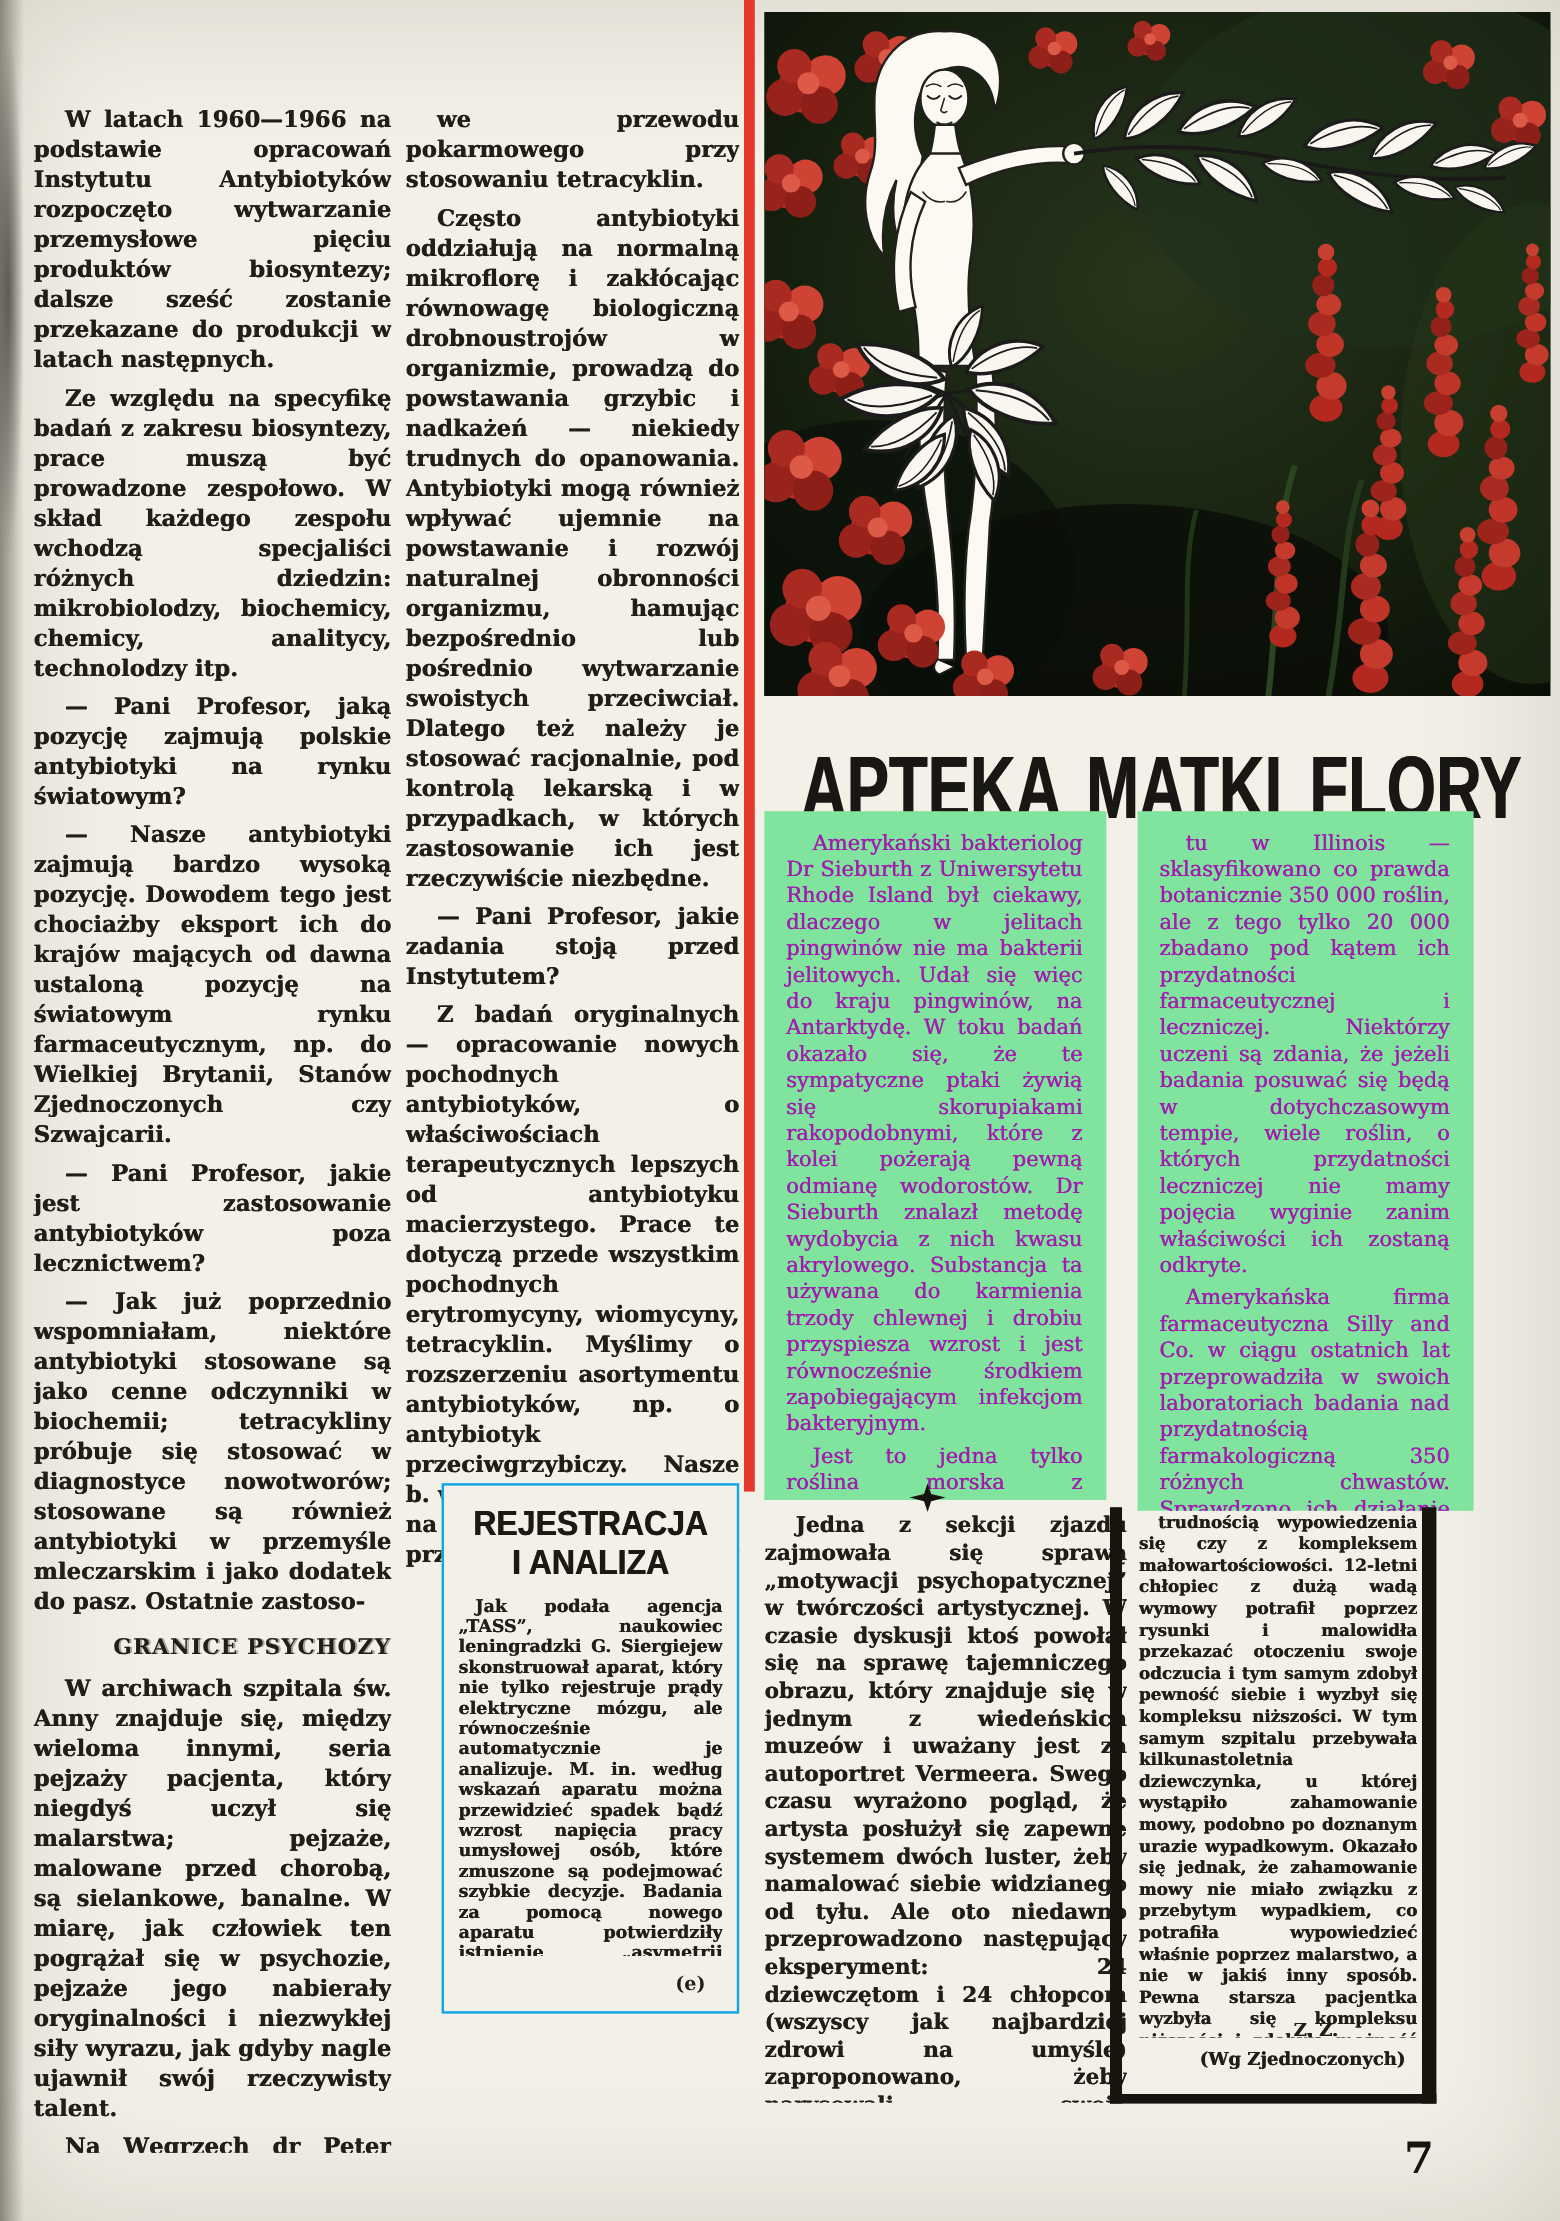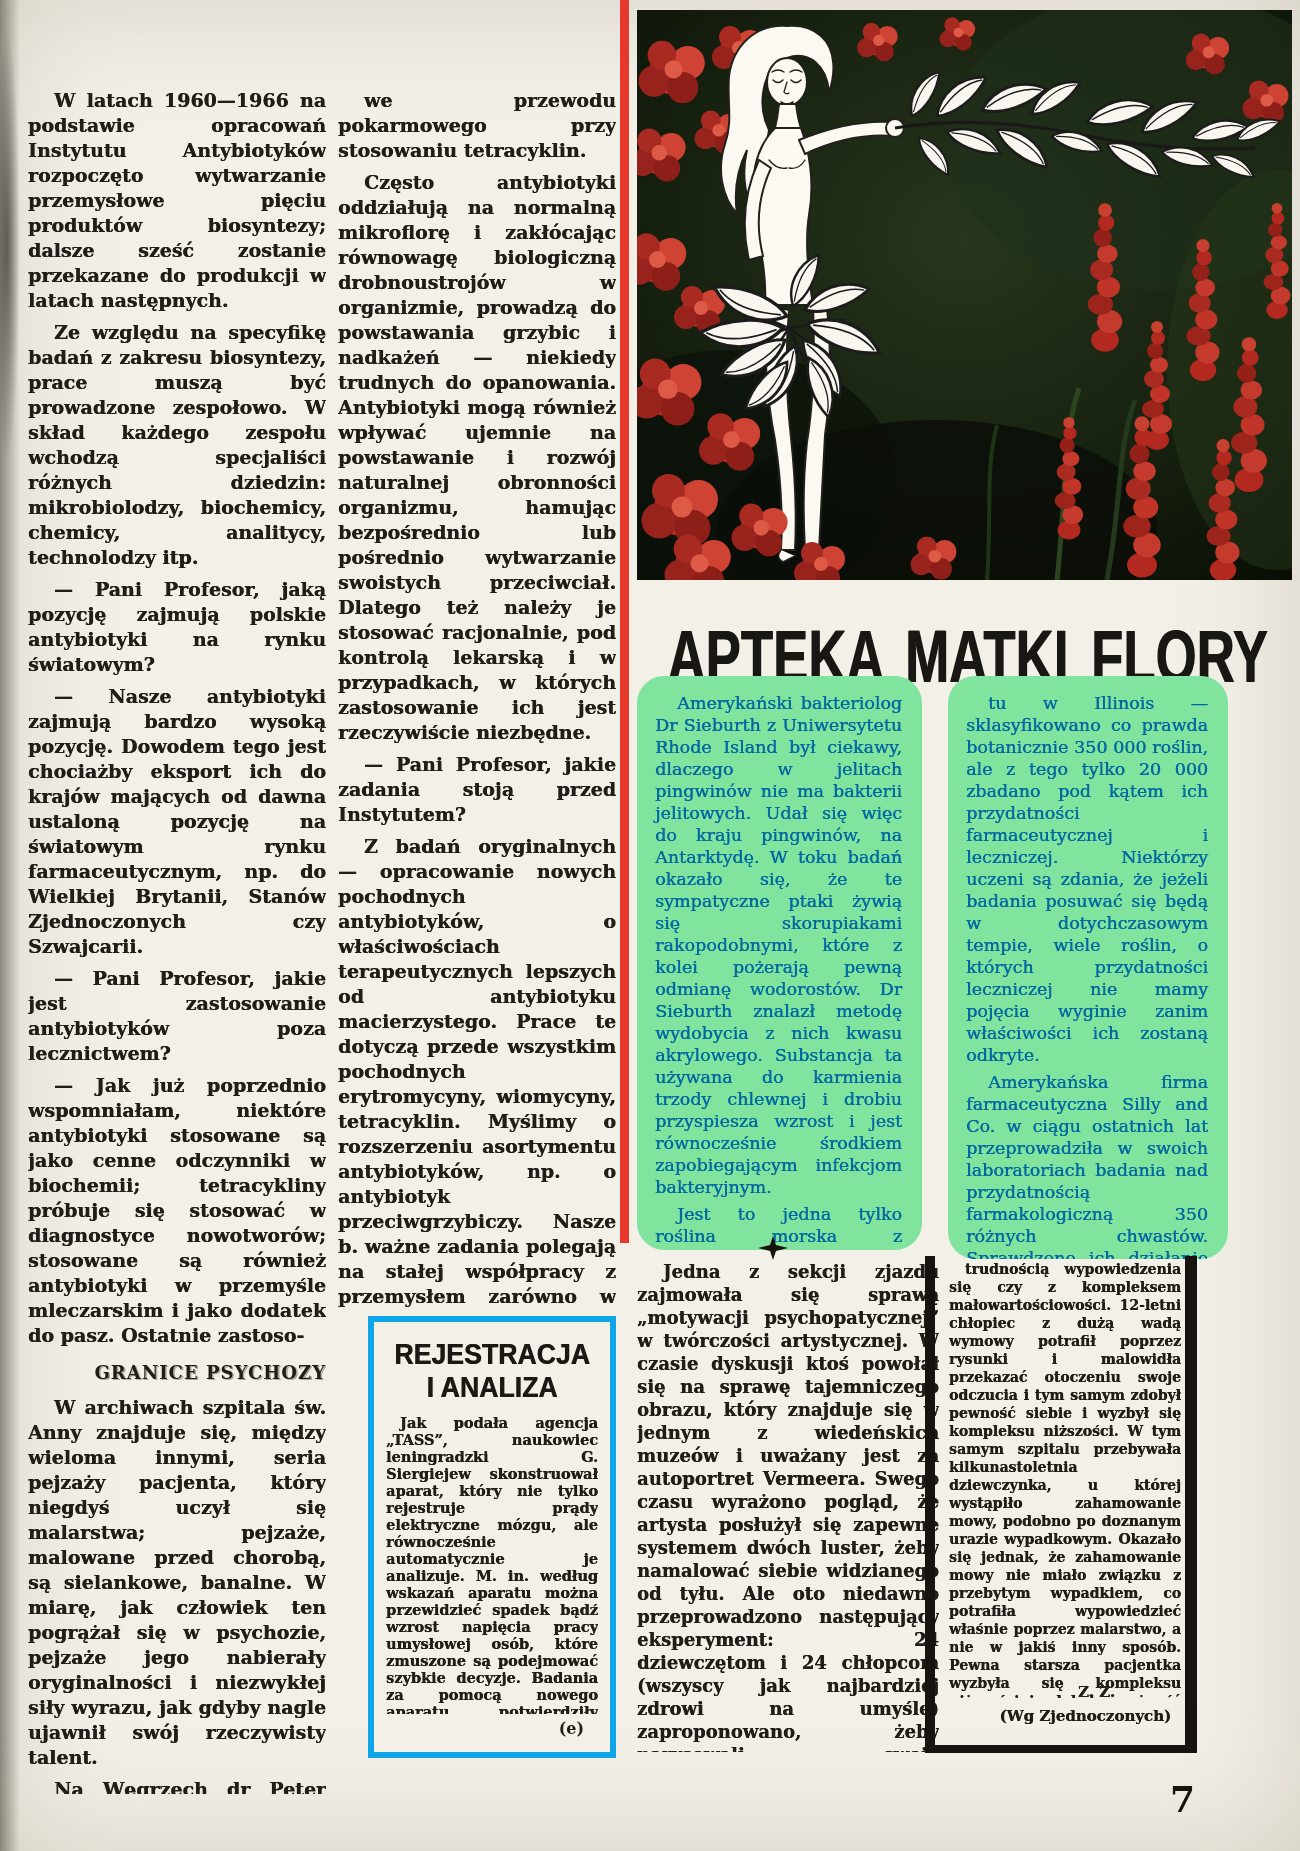--- a/index.html
+++ b/index.html
@@ -37,45 +37,44 @@
     position:absolute; left:640px; top:620px; width:655px; height:72px; margin:0;
     display:flex; align-items:center; justify-content:center;
   }
   .headline span{
     font-family:"Liberation Sans", sans-serif; font-weight:700; font-size:66px;
     letter-spacing:0px; word-spacing:10px; color:#191713; white-space:nowrap;
     transform:scaleX(.8) scaleY(1.12); transform-origin:center;
     text-shadow:1px 0 0 #191713;
   }
   .green{
-    position:absolute; top:676px; background:#80e39e; color:#0369a1;
+    position:absolute; top:676px; background:#80e39e; color:#a21caf;
     font-size:17.5px; line-height:22px; padding:16px 20px 6px 18px; box-sizing:border-box;
     overflow:hidden;
-    border-radius:27px;
   }
   .green p{margin:0 0 5px 0; text-indent:22px; text-align:justify; text-shadow:.4px 0 0 currentColor;}
   .green-left {left:637px; width:285px; height:574px;}
   .green-right{left:948px; width:280px; height:583px;}
   .star{position:absolute; left:758px; top:1236px;}
   .congress{position:absolute; left:637px; top:1260px; width:302px; height:492px; font-size:18px; line-height:23px; overflow:hidden;}
   .frame-box{
     position:absolute; left:925px; top:1256px; width:272px; height:497px; box-sizing:border-box;
     border-left:10px solid #17140f; border-right:12px solid #17140f; border-bottom:8px solid #17140f;
   }
   .boxed-text{
     position:absolute; left:14px; top:4px; width:232px; height:438px;
     font-size:14px; line-height:18px; overflow:hidden;
   }
   .boxed-text p{margin:0; text-indent:16px; text-align:justify; text-shadow:.35px 0 0 currentColor;}
   .sig-line{position:absolute; right:14px; font-weight:700; font-size:15px; text-shadow:.4px 0 0 currentColor;}
   .sig1{bottom:44px; right:70px;text-align:right;}
   .sig2{bottom:20px;}
   .reg-box{
-    position:absolute; left:368px; top:1316px; width:248px; height:442px; box-sizing:border-box;
-    border:6px solid #0ea5e9; background:#f3f0e8;
+    position:absolute; left:368px; top:1236px; width:248px; height:442px; box-sizing:border-box;
+    border:2px solid #0ea5e9; background:#f3f0e8;
   }
   .reg-title{
     margin-top:16px; text-align:center; font-family:"Liberation Sans", sans-serif;
     font-weight:700; font-size:29px; line-height:33px; color:#1b1914;
     transform:scaleX(.92); transform-origin:center; text-shadow:.6px 0 0 #1b1914;
   }
   .reg-body{margin:10px 12px 0 12px; font-size:14.5px; line-height:17px; overflow:hidden; height:300px;}
   .reg-body p{margin:0; text-indent:14px; text-align:justify; text-shadow:.35px 0 0 currentColor;}
   .reg-sig{position:absolute; right:26px; bottom:14px; font-weight:700; font-size:16px;}
   .page-number{

